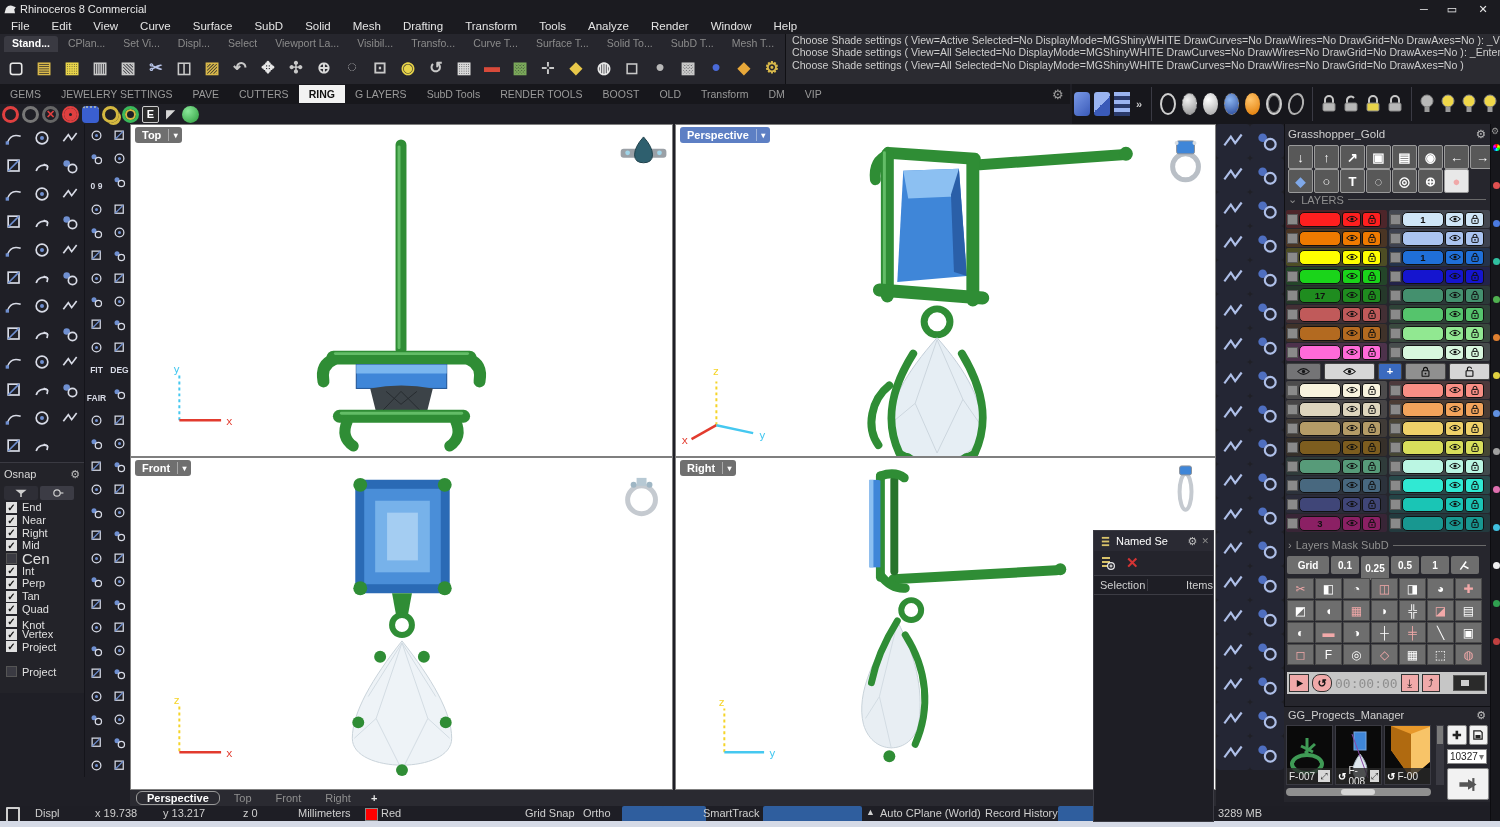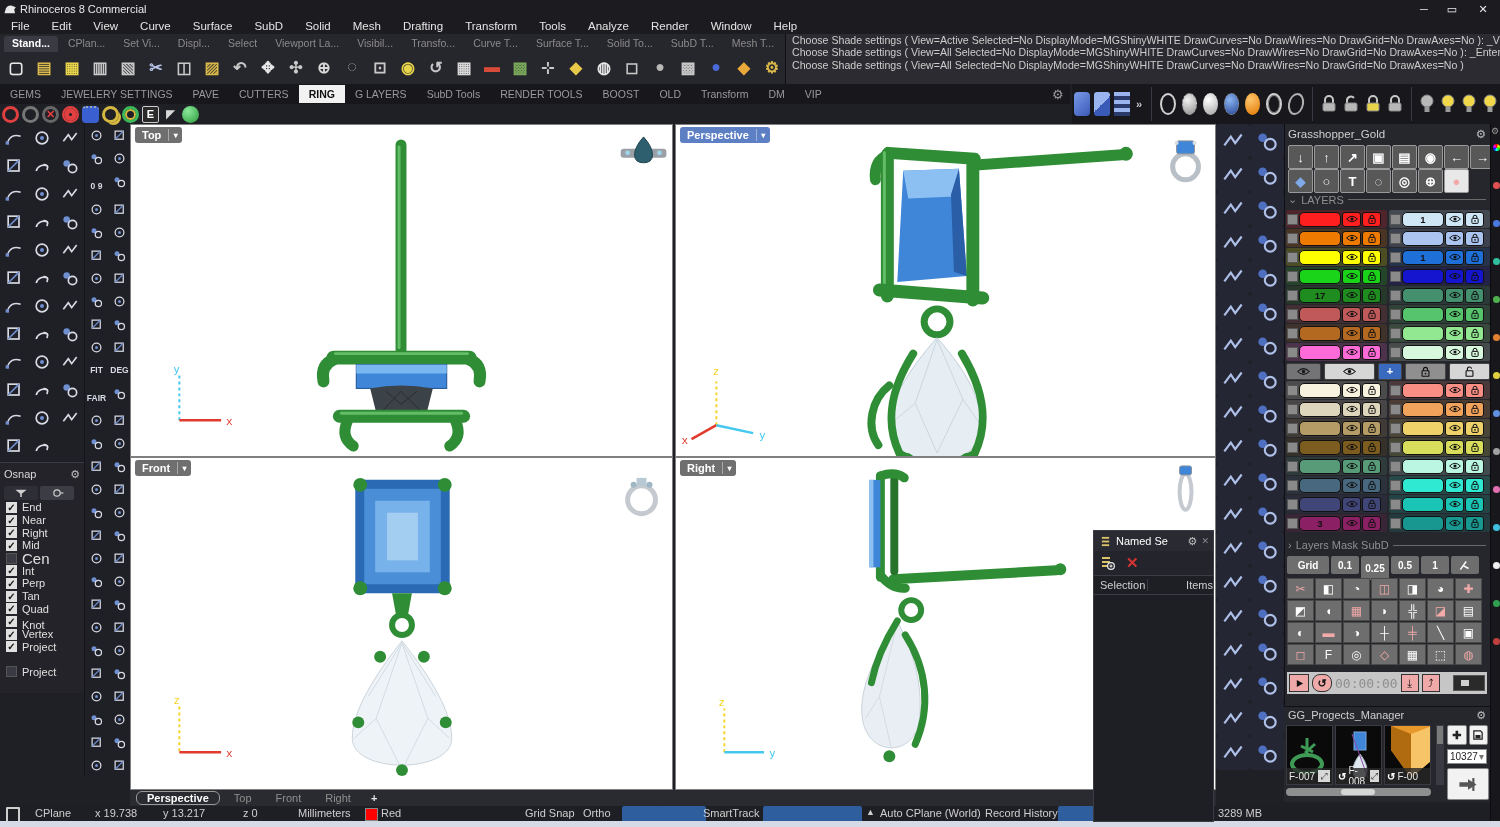--- a/index.html
+++ b/index.html
@@ -1831,21 +1831,21 @@
     </div>
     <div class="row" style="height:18px;border-bottom:1px solid #3c3c44;color:#d0d0d0;">
       <span style="width:78px;padding-left:6px;border-right:1px solid #3c3c44;">Selection</span>
       <span style="padding-left:6px;margin-left:32px;">Items</span>
     </div>
     <div style="height:226px;"></div>
   </div>
 
   <div id="status-bar" class="abs">
       <span style="position: absolute; left: 6px; top: 1px; width: 10px; height: 12px; border: 2px solid rgb(207, 207, 207); border-radius: 1px;"></span>
-      <span class="sb-item" style="position: absolute; left: 35px;">CPlane</span>
+      <span class="sb-item" style="position: absolute; left: 35px;">Displ</span>
       <span class="sb-item" style="position: absolute; left: 95px;">x 19.738</span>
       <span class="sb-item" style="position: absolute; left: 163px; text-align: right;">y 13.217</span>
       <span class="sb-item" style="position: absolute; left: 243px;">z 0</span>
       <span class="sb-item" style="position: absolute; left: 298px;">Millimeters</span>
       <span style="position: absolute; left: 365px; top: 2px; width: 11px; height: 11px; background: rgb(255, 0, 0); border: 1px solid rgb(136, 136, 136);"></span>
       <span style="position: absolute; left: 381px; top: 1px;">Red</span>
       <span class="sb-item" style="position: absolute; left: 525px;">Grid Snap</span>
       <span class="sb-item" style="position: absolute; left: 583px;">Ortho</span>
       <span class="sb-item sb-hl" style="position: absolute; left: 622px;">Planar</span>
       <span class="sb-item sb-hl" style="position: absolute; left: 662px;">Osnap</span>

